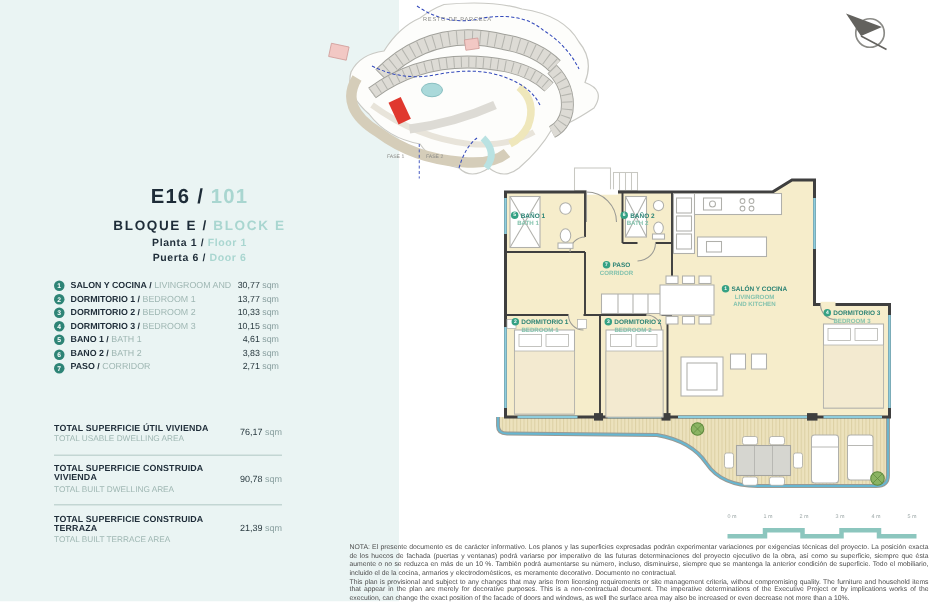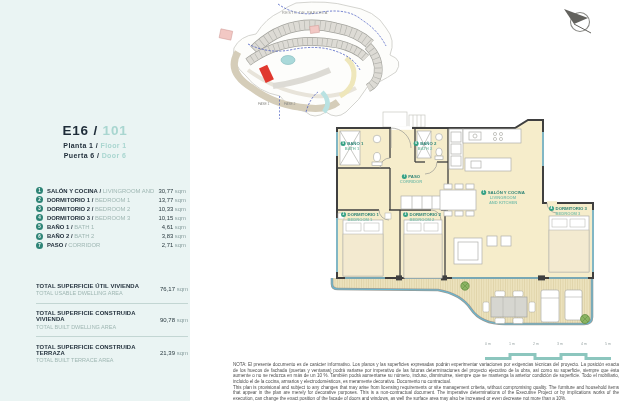--- a/index.html
+++ b/index.html
@@ -1,20 +1,20 @@
 <!DOCTYPE html>
 <html><head>
 <meta charset="utf-8">
 <style>
   * { margin:0; padding:0; box-sizing:border-box; }
   body { background:#fff; font-family:"Liberation Sans", sans-serif; }
   .page { position:relative; width:630px; height:401px; background:#ffffff; overflow:hidden; }
 
   
-  .sidebar { position:absolute; left:0; top:0; width:190px; height:401px; background:#eaf4f3;text-decoration:underline; }
+  .sidebar { position:absolute; left:0; top:0; width:266px; height:401px; background:#eaf4f3;text-decoration:underline; }
   .unit-header { position:absolute; top:123px; left:0; width:100%; text-align:center; }
   .unit-line { font-size:13.5px; font-weight:bold; letter-spacing:.8px; color:#1e2c38; }
   .unit-line .teal { color:#a9d6d0; }
   .block-line { margin-top:7px; font-size:9px; font-weight:bold; letter-spacing:1.1px; color:#1e2c38; }
   .block-line .teal { color:#a9d6d0; }
   .sub-line { margin-top:3.5px; font-size:7px; font-weight:bold; letter-spacing:.4px; color:#1e2c38; }
   .sub-line .teal { color:#a9d6d0; }
 
   .legend { position:absolute; left:36px; top:186px; width:150px; }
   .legend-row { display:flex; align-items:center; height:9.1px; font-size:5.9px; }
@@ -64,20 +64,25 @@
 
 <div class="page">
 
   <div class="sidebar">
 
     <div class="unit-header">
       <div class="unit-line">
         <span>E16</span>
         <span>/</span>
         <span class="teal">101</span>
+      </div>
+      <div class="block-line">
+        <span>BLOQUE E</span>
+        <span>/</span>
+        <span class="teal">BLOCK E</span>
       </div>
       <div class="sub-line">
         <span>Planta 1</span>
         <span>/</span>
         <span class="teal">Floor 1</span>
       </div>
       <div class="sub-line">
         <span>Puerta 6</span>
         <span>/</span>
         <span class="teal">Door 6</span>

